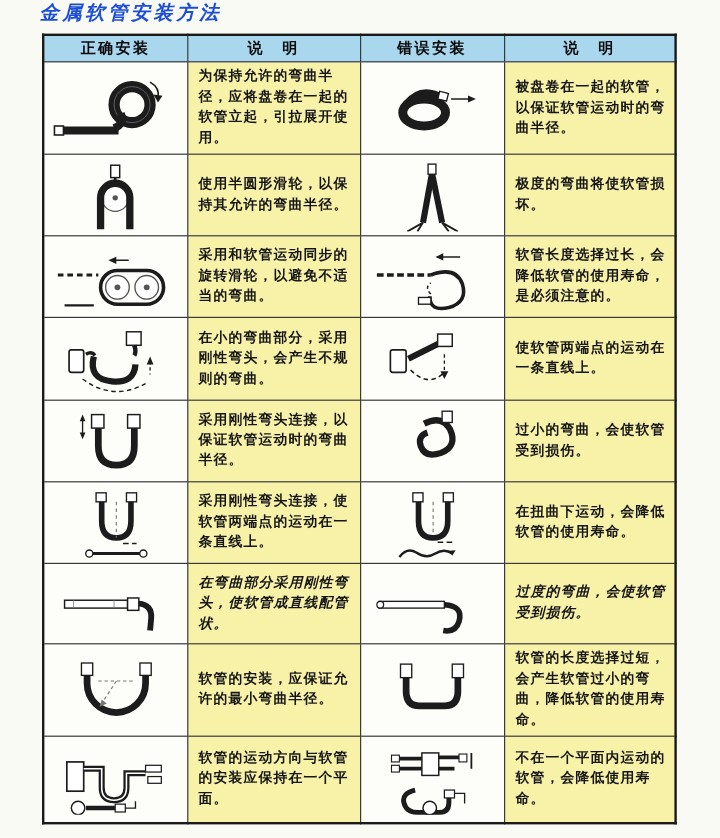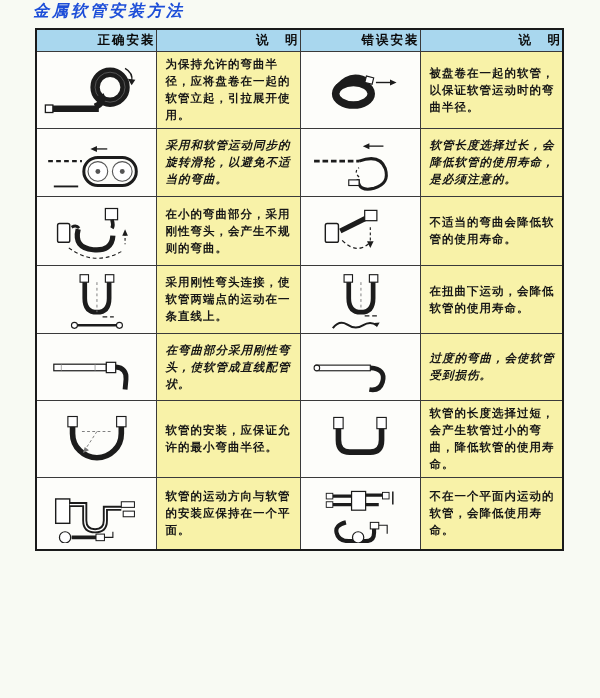--- a/index.html
+++ b/index.html
@@ -30,21 +30,21 @@
     width:527px;table-layout:fixed;
     border-collapse:collapse;
     border:2px solid var(--outer-border);
     background:var(--cell-bg);
   }
   .hose-table th{
     background:var(--header-bg);
     border:1px solid var(--border);
     height:21px;padding:0;
     font-size:12.5px;font-weight:bold;letter-spacing:2px;
-    color:#0b0b0b;text-align:right;
+    color:#0b0b0b;text-align:center;
   }
   .hose-table td{
     border:1px solid var(--border);
     padding:0;vertical-align:middle;
   }
   td.img-cell{background:var(--cell-bg);text-align:center;}
   td.img-cell svg{display:block;margin:2px auto;}
   td.note-cell{
     background:var(--note-bg);
     font-size:11.5px;font-weight:bold;
@@ -91,21 +91,42 @@
           <svg viewBox="0 0 118 64" width="112" height="60">
             <ellipse cx="52" cy="36" rx="19" ry="12" fill="none" stroke="#1c1c1c" stroke-width="8"></ellipse>
   <path d="M36,29 q14,-17 33,-5" fill="none" stroke="#1c1c1c" stroke-width="7"></path>
   <rect x="65" y="18" width="8" height="7" fill="#fff" stroke="#1c1c1c" stroke-width="1.2" transform="rotate(14 69 21)"></rect>
   <path d="M76,24 H93" stroke="#1c1c1c" stroke-width="1.5"></path>
   <polygon points="98,24 91,20.8 91,27.2" fill="#1c1c1c"></polygon>
           </svg>
         </td>
         <td class="note-cell">被盘卷在一起的软管，以保证软管运动时的弯曲半径。</td>
       </tr>
-      <tr style="height: 68px; font-style: italic;">
+      <tr style="height: 68px;">
+        <td class="img-cell">
+          <svg viewBox="0 0 118 64" width="112" height="60">
+            <circle cx="59" cy="34" r="12" fill="#fff" stroke="#555" stroke-width="1.2"></circle>
+  <circle cx="59" cy="34" r="2.4" fill="#555"></circle>
+  <path d="M46,62 V34 A13,13 0 0 1 72,34 V62" fill="none" stroke="#1c1c1c" stroke-width="6.5"></path>
+  <rect x="55" y="5" width="8" height="11" fill="#fff" stroke="#1c1c1c" stroke-width="1.3"></rect>
+  <path d="M59,16 V22" stroke="#1c1c1c" stroke-width="2.4"></path>
+          </svg>
+        </td>
+        <td class="note-cell">使用半圆形滑轮，以保持其允许的弯曲半径。</td>
+        <td class="img-cell">
+          <svg viewBox="0 0 118 64" width="112" height="60">
+            <path d="M59,12 L51,56" stroke="#1c1c1c" stroke-width="5.4" fill="none"></path>
+  <path d="M59,12 L68,56" stroke="#1c1c1c" stroke-width="5.4" fill="none"></path>
+  <rect x="55.5" y="4" width="7" height="9" fill="#fff" stroke="#1c1c1c" stroke-width="1.2"></rect>
+  <path d="M51,56 L37,64 M68,56 L82,64 M51,56 L46,64 M68,56 L74,64" stroke="#1c1c1c" stroke-width="1.6"></path>
+          </svg>
+        </td>
+        <td class="note-cell">极度的弯曲将使软管损坏。</td>
+      </tr>
+      <tr style="height: 68px;">
         <td class="img-cell">
           <svg viewBox="0 0 118 64" width="112" height="60">
             <rect x="46" y="26" width="56" height="30" rx="15" fill="none" stroke="#1c1c1c" stroke-width="3.2"></rect>
   <circle cx="61" cy="41" r="10.5" fill="#fff" stroke="#555" stroke-width="1.2"></circle>
             <circle cx="61" cy="41" r="2.6" fill="#555"></circle>
   <circle cx="87" cy="41" r="10.5" fill="#fff" stroke="#555" stroke-width="1.2"></circle>
             <circle cx="87" cy="41" r="2.6" fill="#555"></circle>
   <path d="M8,30 H44" stroke="#1c1c1c" stroke-width="2.6" stroke-dasharray="5,3.5"></path>
   <path d="M58,17 H71" stroke="#1c1c1c" stroke-width="1.4"></path>
   <polygon points="53,17 60,13.8 60,20.2" fill="#1c1c1c"></polygon>
@@ -142,21 +163,42 @@
         <td class="img-cell">
           <svg viewBox="0 0 118 64" width="112" height="60">
             <rect x="22" y="24" width="14" height="20" rx="2" fill="#fff" stroke="#1c1c1c" stroke-width="1.5"></rect>
   <path d="M38,32 L66,18" stroke="#1c1c1c" stroke-width="5.4" fill="none"></path>
   <rect x="64" y="10" width="13" height="11" fill="#fff" stroke="#1c1c1c" stroke-width="1.3"></rect>
   <path d="M40,42 Q56,58 70,44" fill="none" stroke="#1c1c1c" stroke-width="1.4" stroke-dasharray="4,3"></path>
   <path d="M70,28 V43" stroke="#1c1c1c" stroke-width="1.2" stroke-dasharray="3,2.5"></path>
   <polygon points="70,50 66.5,43 73.5,43" fill="#1c1c1c"></polygon>
           </svg>
         </td>
-        <td class="note-cell">不适当的弯曲会降低软管的使用寿命。</td>
+        <td class="note-cell">使软管两端点的运动在一条直线上。</td>
+      </tr>
+      <tr style="height: 68px;">
+        <td class="img-cell">
+          <svg viewBox="0 0 118 64" width="112" height="60">
+            <path d="M44,20 V36 q0,17 16,17 q16,0 16,-17 V20" fill="none" stroke="#1c1c1c" stroke-width="6"></path>
+  <rect x="38" y="8" width="11" height="12" fill="#fff" stroke="#1c1c1c" stroke-width="1.3"></rect>
+  <rect x="70" y="8" width="11" height="12" fill="#fff" stroke="#1c1c1c" stroke-width="1.3"></rect>
+  <path d="M30,12 V26" stroke="#1c1c1c" stroke-width="1.2"></path>
+  <polygon points="30,8 27.5,14 32.5,14" fill="#1c1c1c"></polygon>
+  <polygon points="30,30 27.5,24 32.5,24" fill="#1c1c1c"></polygon>
+          </svg>
+        </td>
+        <td class="note-cell">采用刚性弯头连接，以保证软管运动时的弯曲半径。</td>
+        <td class="img-cell">
+          <svg viewBox="0 0 118 64" width="112" height="60">
+            <path d="M52,16 q16,-8 23,5 q7,15 -8,21 q-14,5 -18,-6 q-3,-9 6,-12" fill="none" stroke="#1c1c1c" stroke-width="5.6"></path>
+  <rect x="68" y="5" width="9" height="10" fill="#fff" stroke="#1c1c1c" stroke-width="1.2"></rect>
+  <path d="M72,15 q1,3 -1,5" stroke="#1c1c1c" stroke-width="3" fill="none"></path>
+          </svg>
+        </td>
+        <td class="note-cell">过小的弯曲，会使软管受到损伤。</td>
       </tr>
       <tr style="height: 68px;">
         <td class="img-cell">
           <svg viewBox="0 0 118 64" width="112" height="60">
             <path d="M47,12 V30 q0,15 13,15 q13,0 13,-15 V12" fill="none" stroke="#1c1c1c" stroke-width="5"></path>
   <rect x="42" y="5" width="9" height="8" fill="#fff" stroke="#1c1c1c" stroke-width="1.2"></rect>
   <rect x="69" y="5" width="9" height="8" fill="#fff" stroke="#1c1c1c" stroke-width="1.2"></rect>
   <path d="M60,13 V45" stroke="#777" stroke-width="1" stroke-dasharray="3,3"></path>
   <path d="M66,50 h5 M74,50 h4" stroke="#1c1c1c" stroke-width="1.4"></path>
   <path d="M38,59 H82" stroke="#1c1c1c" stroke-width="2.6"></path>

